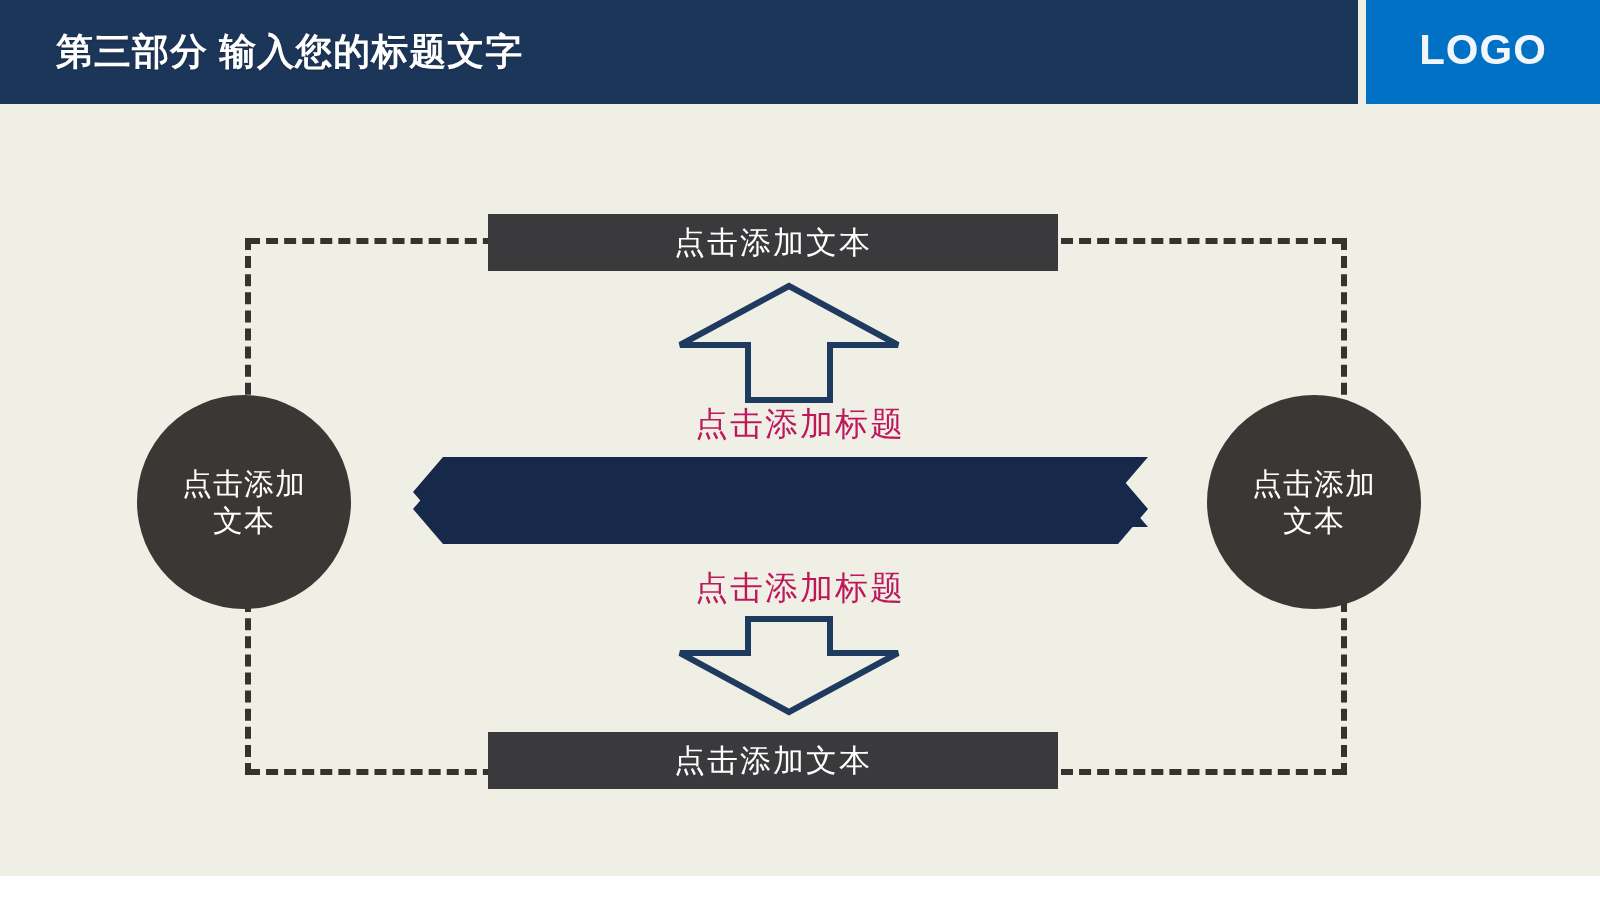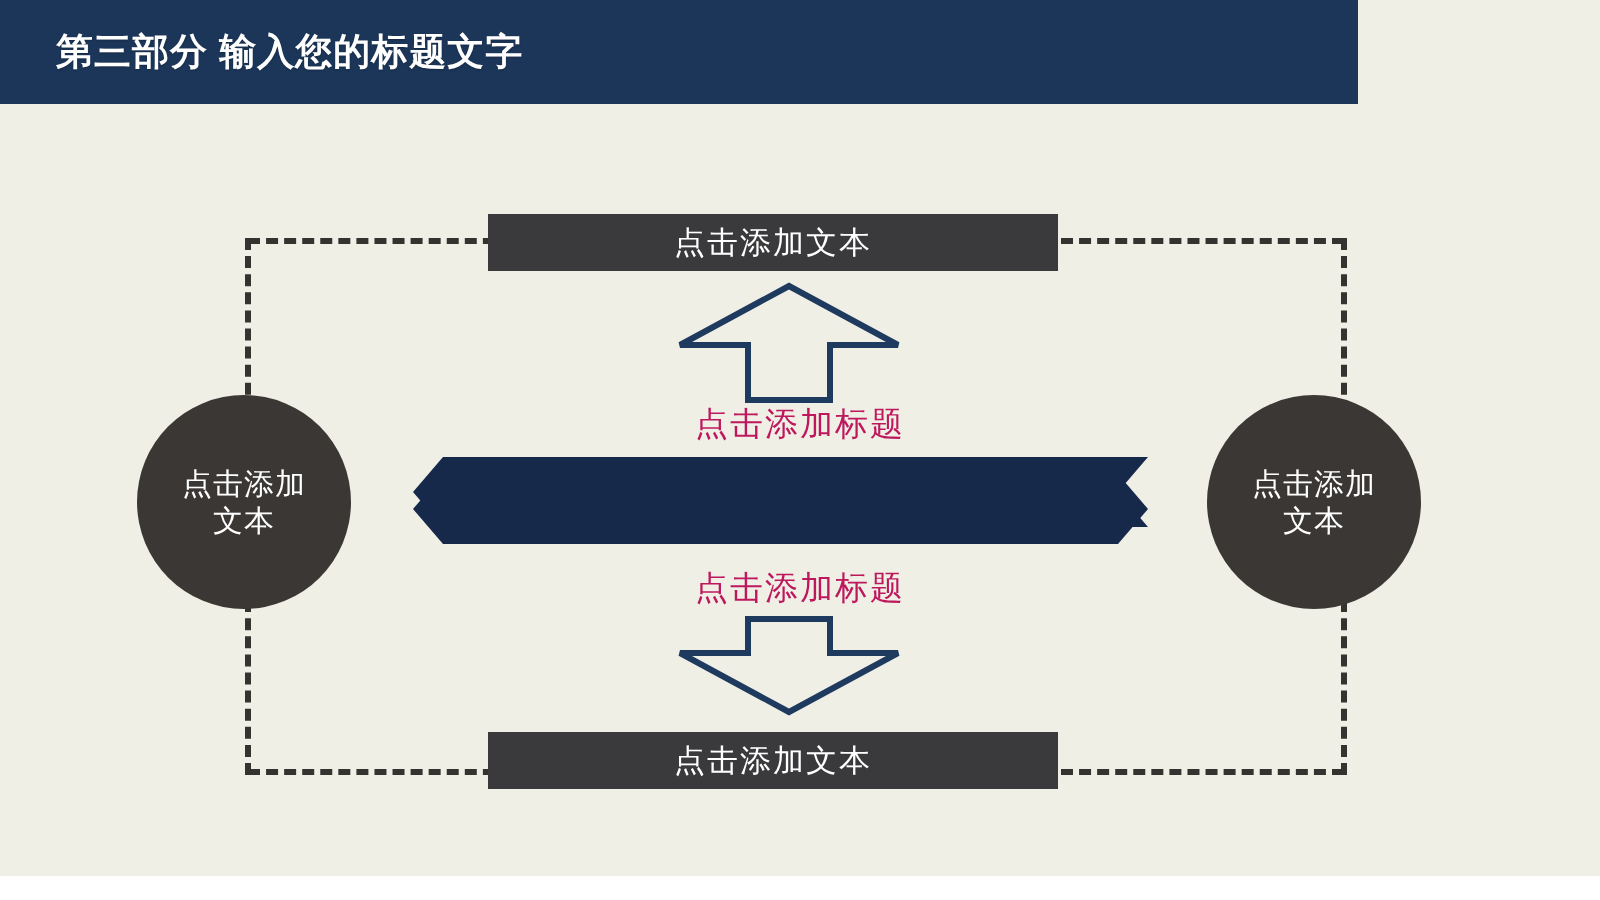--- a/index.html
+++ b/index.html
@@ -171,20 +171,23 @@
   }
 </style>
 </head>
 <body>
 
 <div id="slide">
 
   <div class="header-bar"></div>
   <div class="header-title">第三部分  输入您的标题文字</div>
 
+  <div class="logo-panel">
+    <div class="logo-text">LOGO</div>
+  </div>
 
   <div class="dash-top"></div>
   <div class="dash-bottom"></div>
   <div class="dash-left"></div>
   <div class="dash-right"></div>
 
   <svg class="svg-layer" viewBox="0 0 1600 900">
 
     <polygon points="789,286 898,345 830,345 830,400 748,400 748,345 680,345" fill="none" stroke="#1f3a5f" stroke-width="6" stroke-linejoin="miter"></polygon>
 

